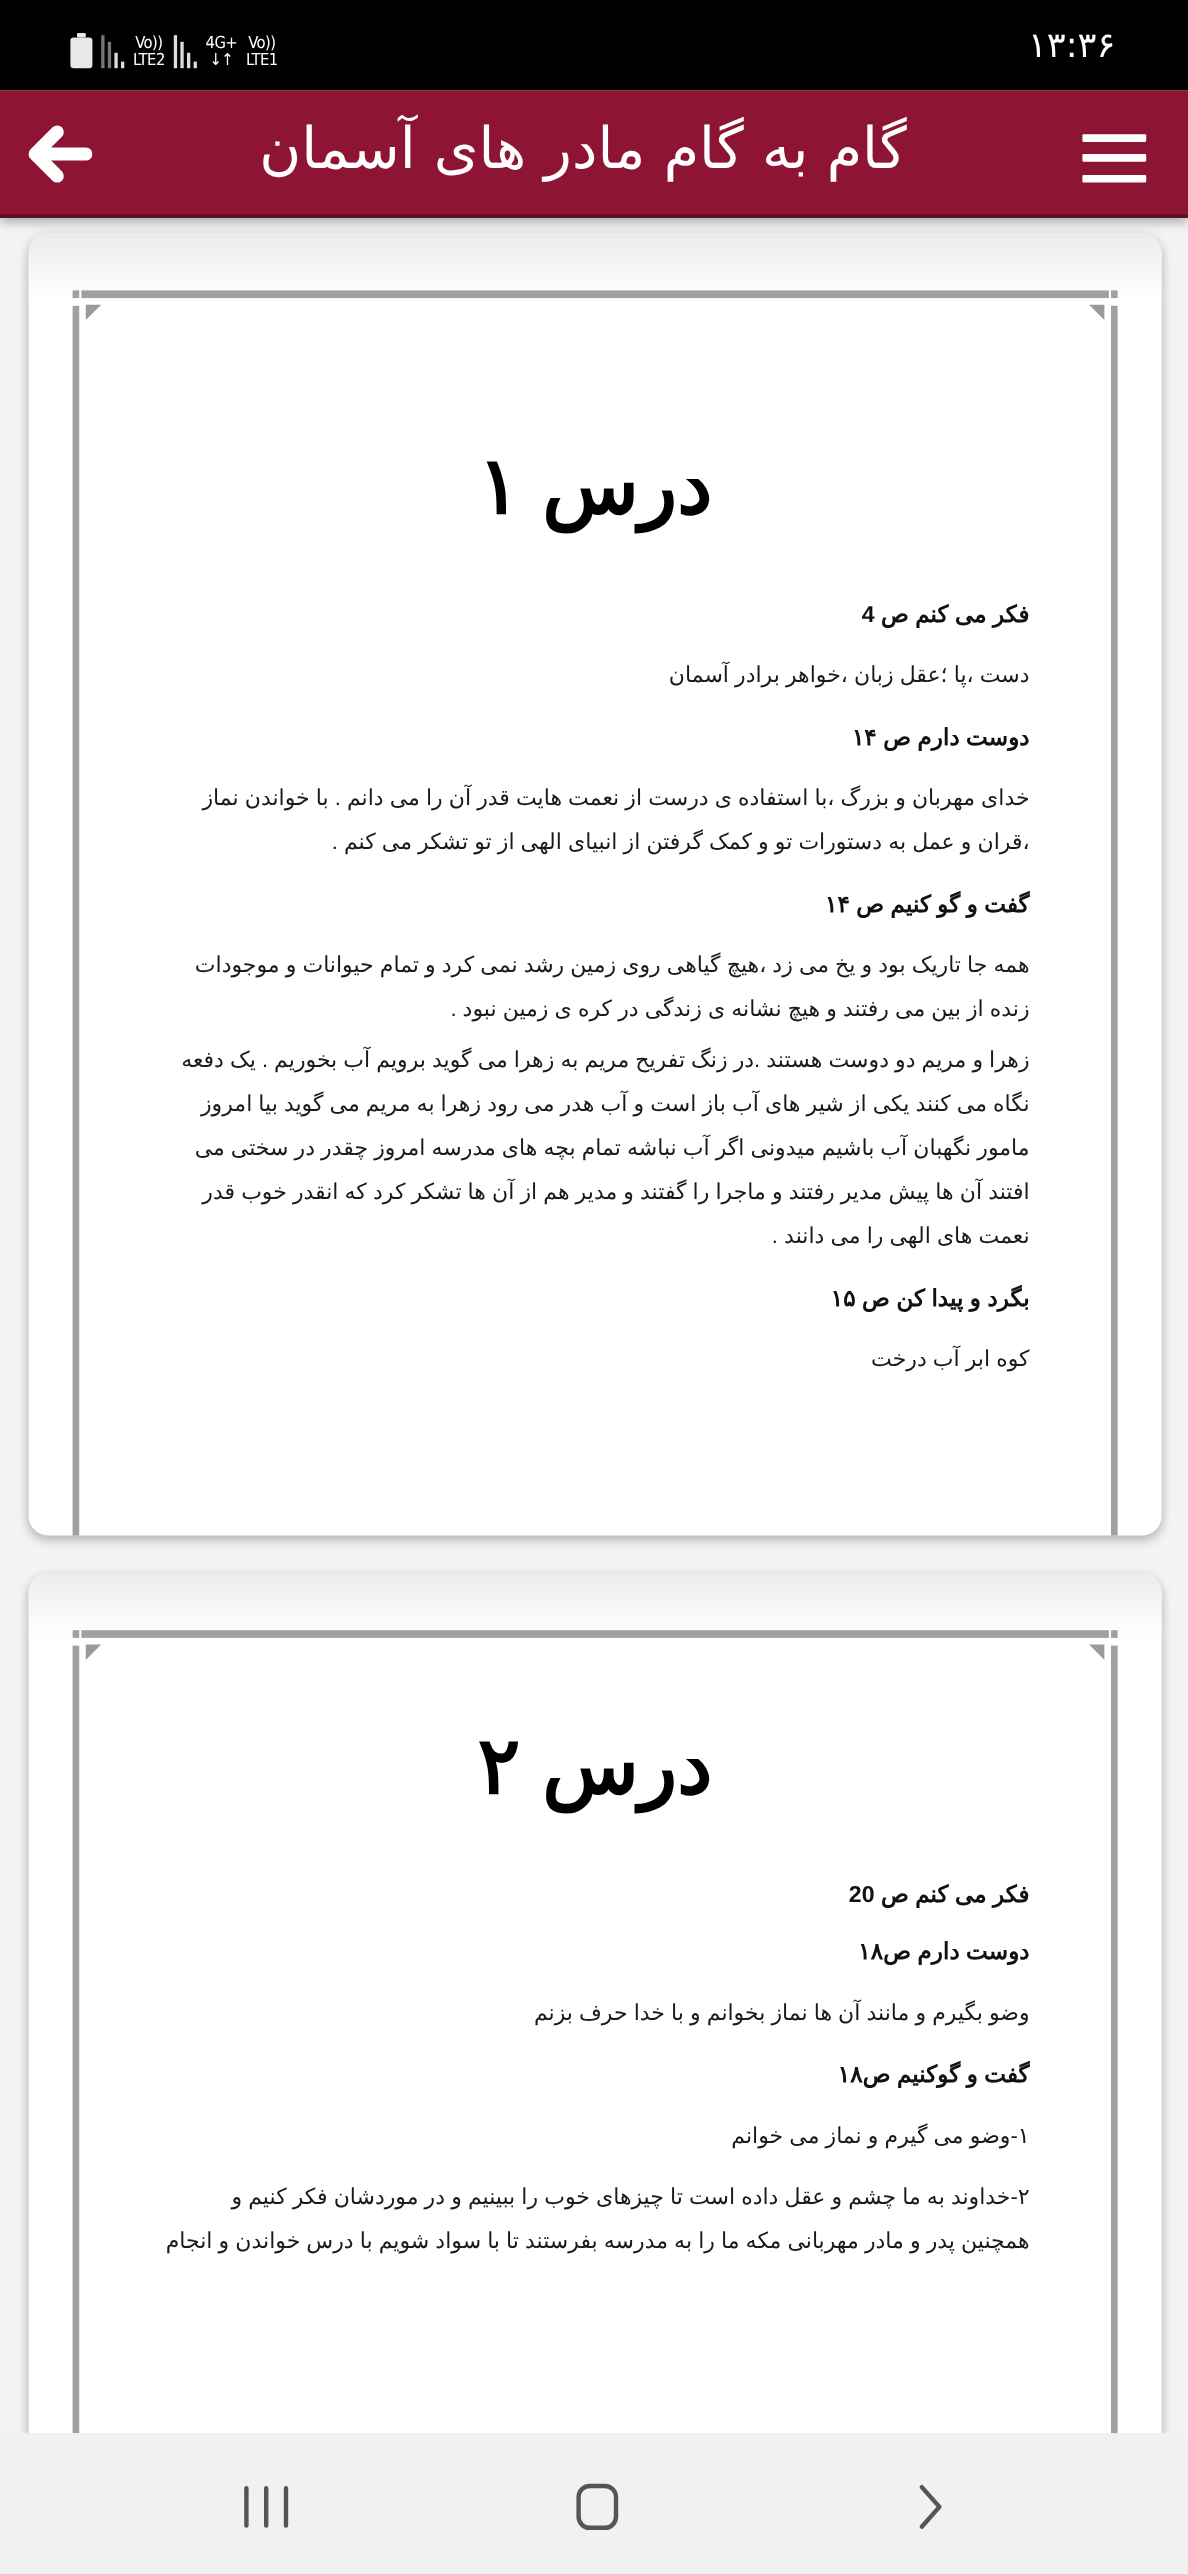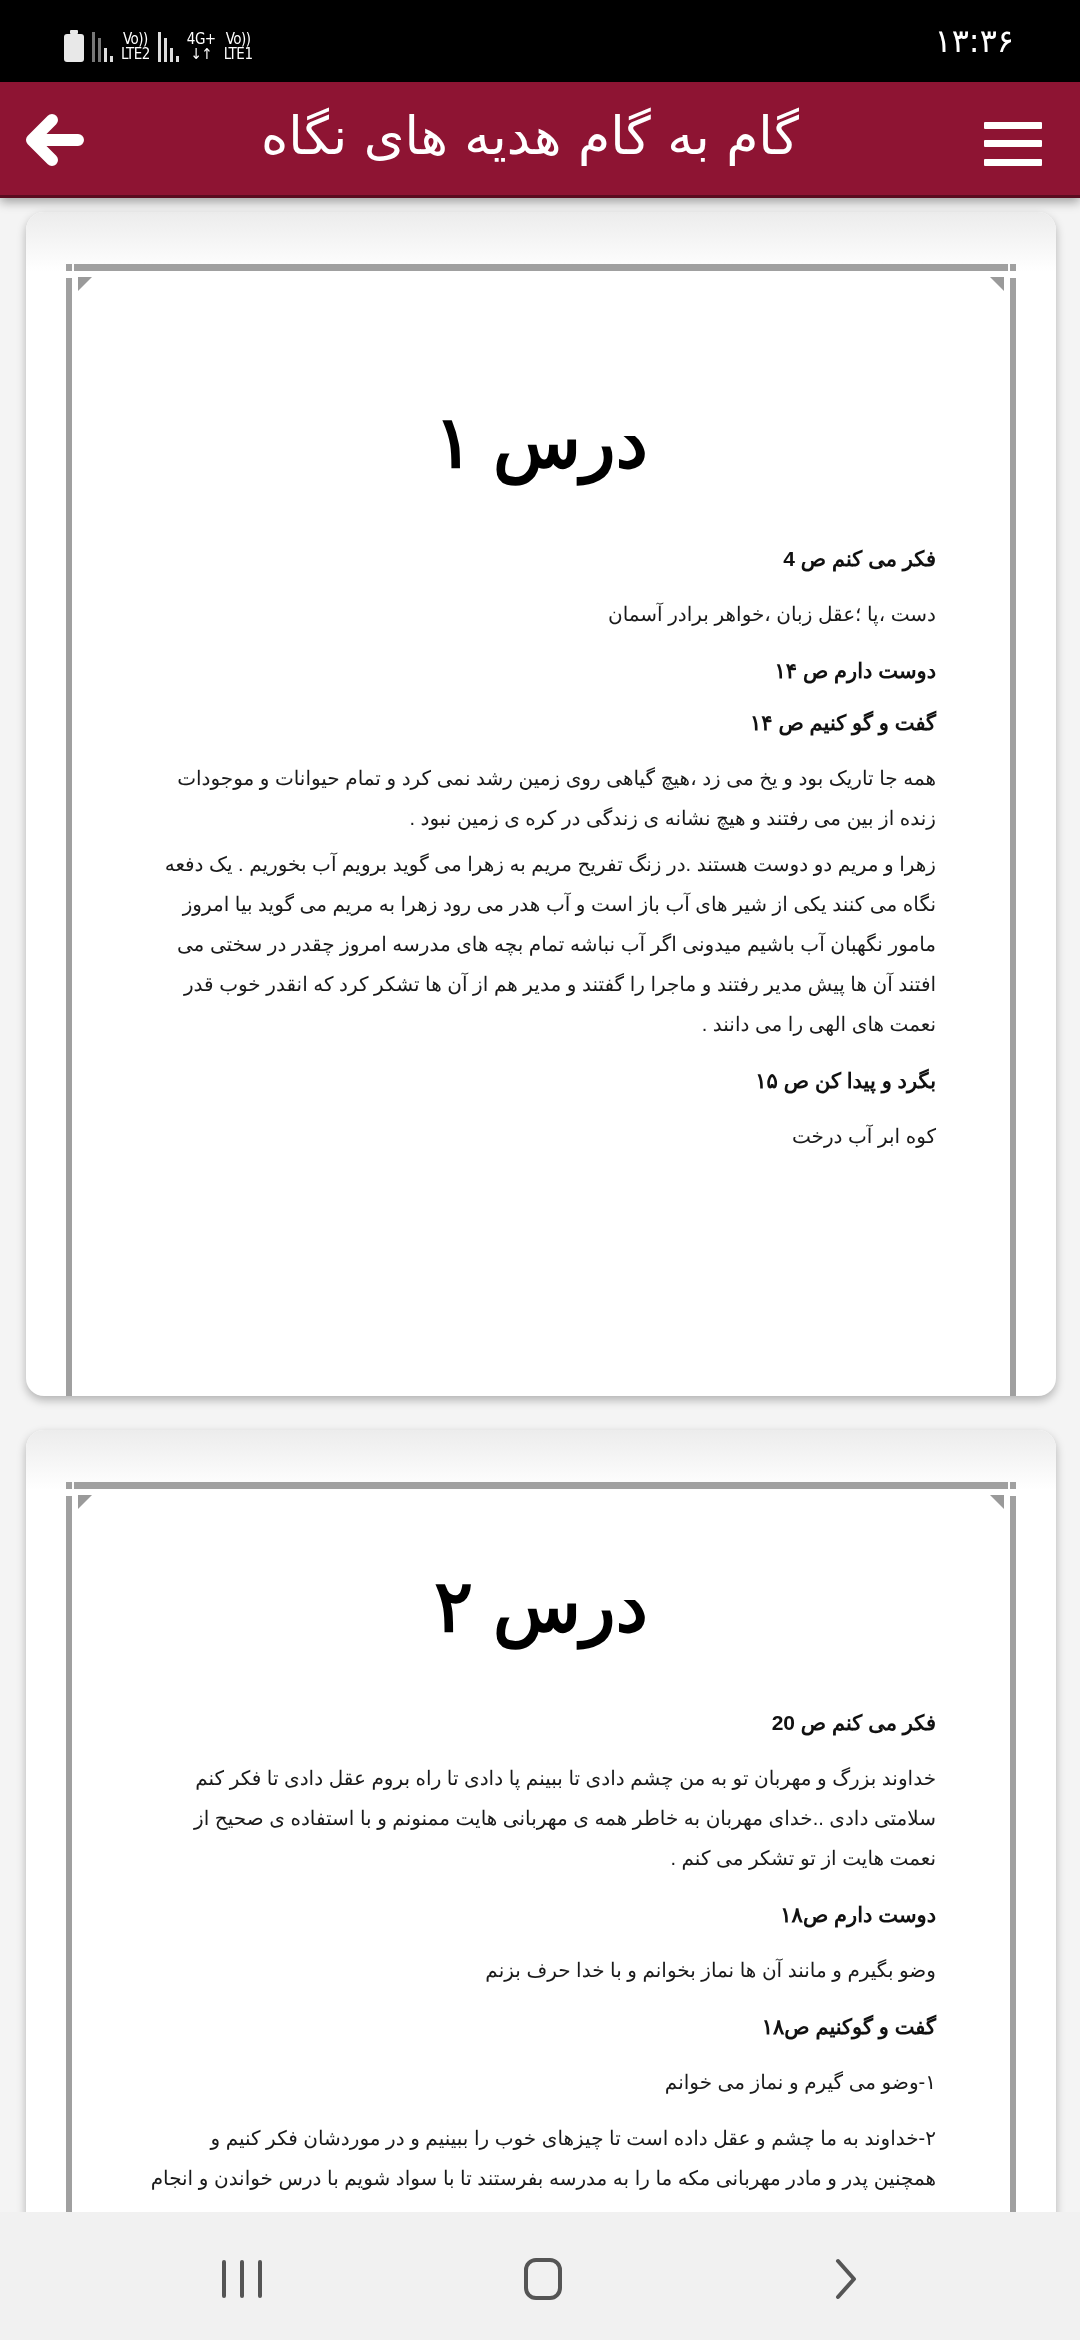--- a/index.html
+++ b/index.html
@@ -85,21 +85,21 @@
   </div>
   <div class="status-time">۱۳:۳۶</div>
 </div>
 
 <div class="app-bar">
   <div class="back-btn">
     <svg width="70" height="60" viewBox="0 0 70 60">
       <path d="M60 30 H14 M34 10 L14 30 L34 50" stroke="#fff" stroke-width="12" stroke-linecap="round" stroke-linejoin="round" fill="none"></path>
     </svg>
   </div>
-  <div class="app-title">گام به گام هدیه های نگاه</div>
+  <div class="app-title">گام به گام مادر های آسمان</div>
   <div class="menu-btn">
     <span style="top:0"></span>
     <span style="top:18px"></span>
     <span style="top:37px"></span>
   </div>
 </div>
 
 <div class="content">
 
   <div class="card" style="top:14px; height:1184px;">
@@ -112,20 +112,21 @@
         <div class="corner-sq-r"></div>
       <div class="tri-l"></div>
         <div class="tri-r"></div>
     </div>
     <div class="lesson" style="top:180px;">
       <div class="lesson-title">درس ۱</div>
       <div style="height:30px"></div>
       <div class="sec-head">فکر می کنم  ص 4</div>
       <div class="para">دست ،پا ؛عقل زبان ،خواهر برادر آسمان</div>
       <div class="sec-head">دوست دارم ص ۱۴</div>
+      <div class="para">خدای مهربان و بزرگ ،با استفاده ی درست از نعمت هایت قدر آن را می دانم . با خواندن نماز ،قران و عمل به دستورات تو و کمک گرفتن از انبیای الهی از تو تشکر می کنم .</div>
       <div class="sec-head">گفت و گو کنیم ص ۱۴</div>
       <div class="para">همه جا تاریک بود و یخ می زد ،هیچ گیاهی روی زمین رشد نمی کرد و تمام حیوانات و موجودات زنده از بین می رفتند و هیچ نشانه ی زندگی در کره ی زمین نبود .</div>
       <div class="para">زهرا و مریم دو دوست هستند .در زنگ تفریح مریم به زهرا می گوید برویم آب بخوریم . یک دفعه نگاه می کنند یکی از شیر های آب باز است و آب هدر می رود زهرا به مریم می گوید بیا امروز مامور نگهبان آب باشیم میدونی اگر آب نباشه تمام بچه های مدرسه امروز چقدر در سختی می افتند آن ها  پیش مدیر رفتند و ماجرا را گفتند و مدیر هم از آن ها تشکر کرد که انقدر خوب قدر نعمت های الهی را می دانند .</div>
       <div class="sec-head">بگرد و پیدا کن ص ۱۵</div>
       <div class="para">کوه ابر آب  درخت</div>
     </div>
   </div>
 
   <div class="card" style="top:1232px; height:900px;">
     <div class="card-top-fade"></div>
@@ -135,21 +136,20 @@
         <div class="right-bar"></div>
       <div class="corner-sq-l"></div>
         <div class="corner-sq-r"></div>
       <div class="tri-l"></div>
         <div class="tri-r"></div>
     </div>
     <div class="lesson" style="top:126px;">
       <div class="lesson-title">درس ۲</div>
       <div style="height:30px"></div>
       <div class="sec-head">فکر می کنم ص 20</div>
-      <div class="para">خداوند بزرگ و مهربان تو به من چشم دادی تا ببینم پا دادی تا راه بروم عقل دادی تا فکر کنم سلامتی دادی ..خدای مهربان به خاطر همه ی مهربانی هایت ممنونم و با استفاده ی صحیح از نعمت هایت از تو تشکر می کنم .</div>
       <div class="sec-head">دوست دارم ص۱۸</div>
       <div class="para">وضو بگیرم و مانند آن ها نماز بخوانم و با خدا حرف بزنم</div>
       <div class="sec-head">گفت و گوکنیم ص۱۸</div>
       <div class="para" style="margin-bottom:16px">۱-وضو می گیرم و نماز می خوانم</div>
       <div class="para">۲-خداوند به ما چشم و عقل داده است تا چیزهای خوب را ببینیم و در موردشان فکر کنیم و همچنین پدر و مادر مهربانی مکه ما را به مدرسه بفرستند تا با سواد شویم با درس خواندن و انجام</div>
     </div>
   </div>
 
 </div>
 

